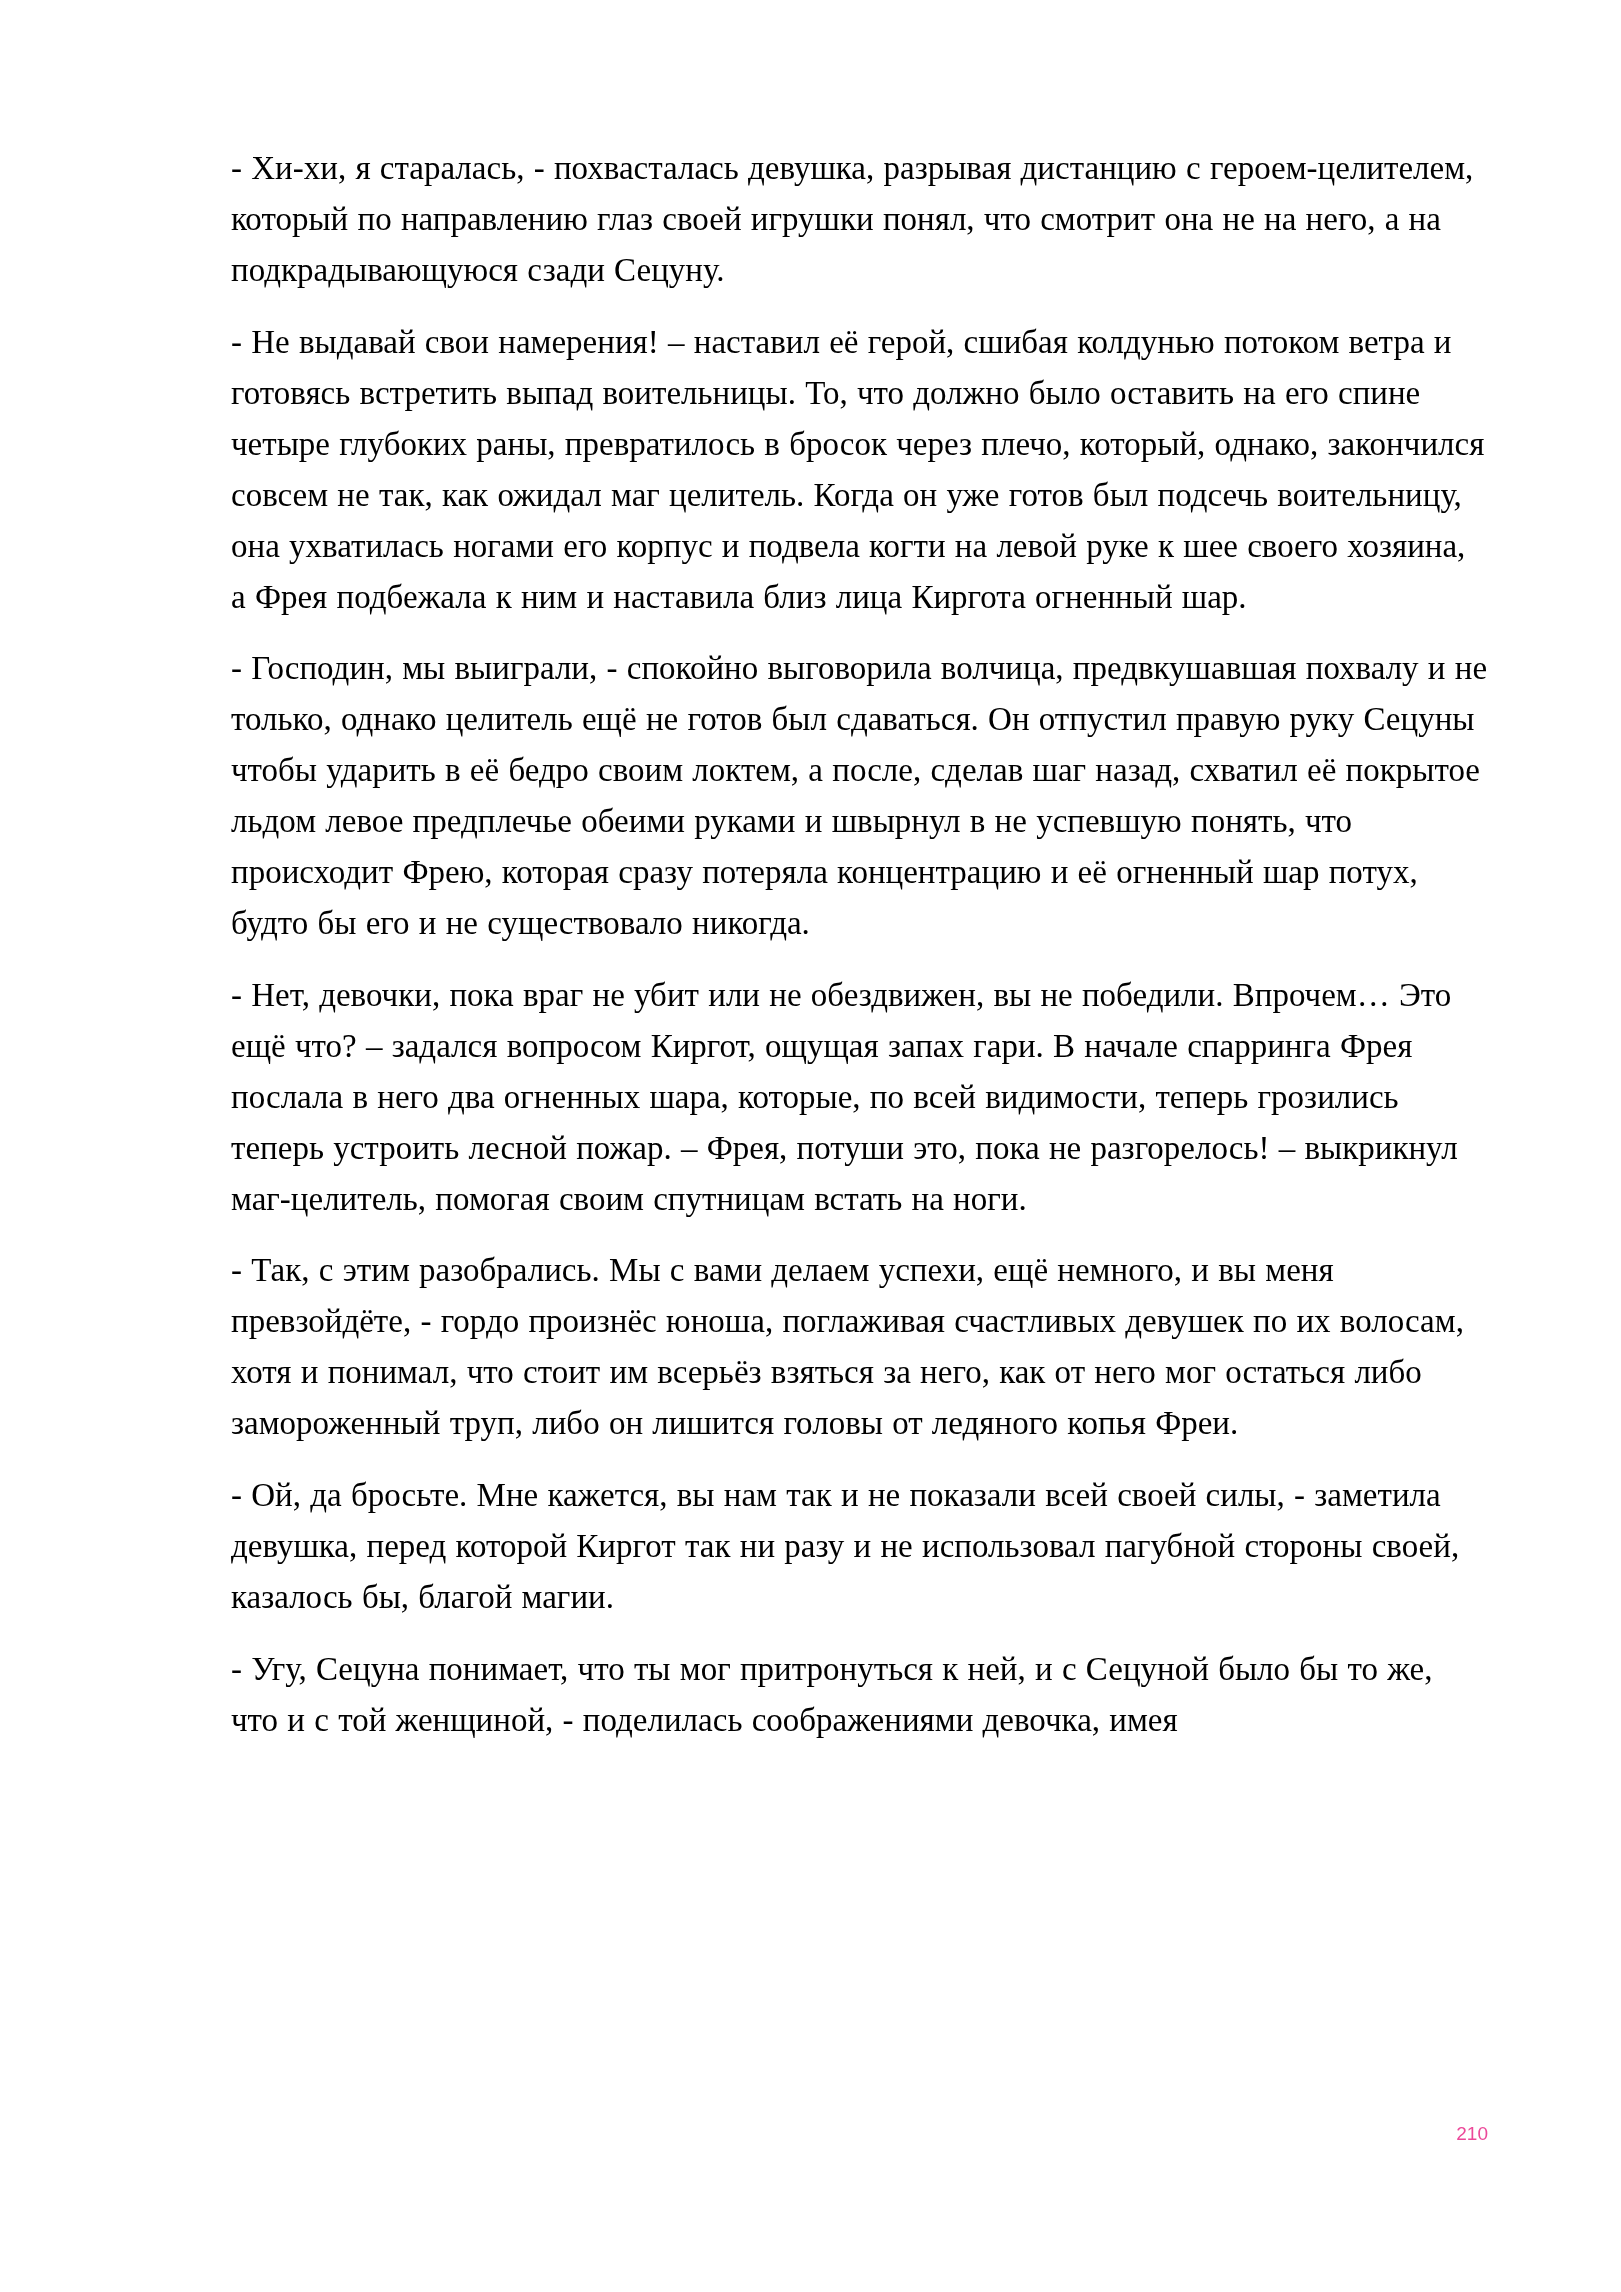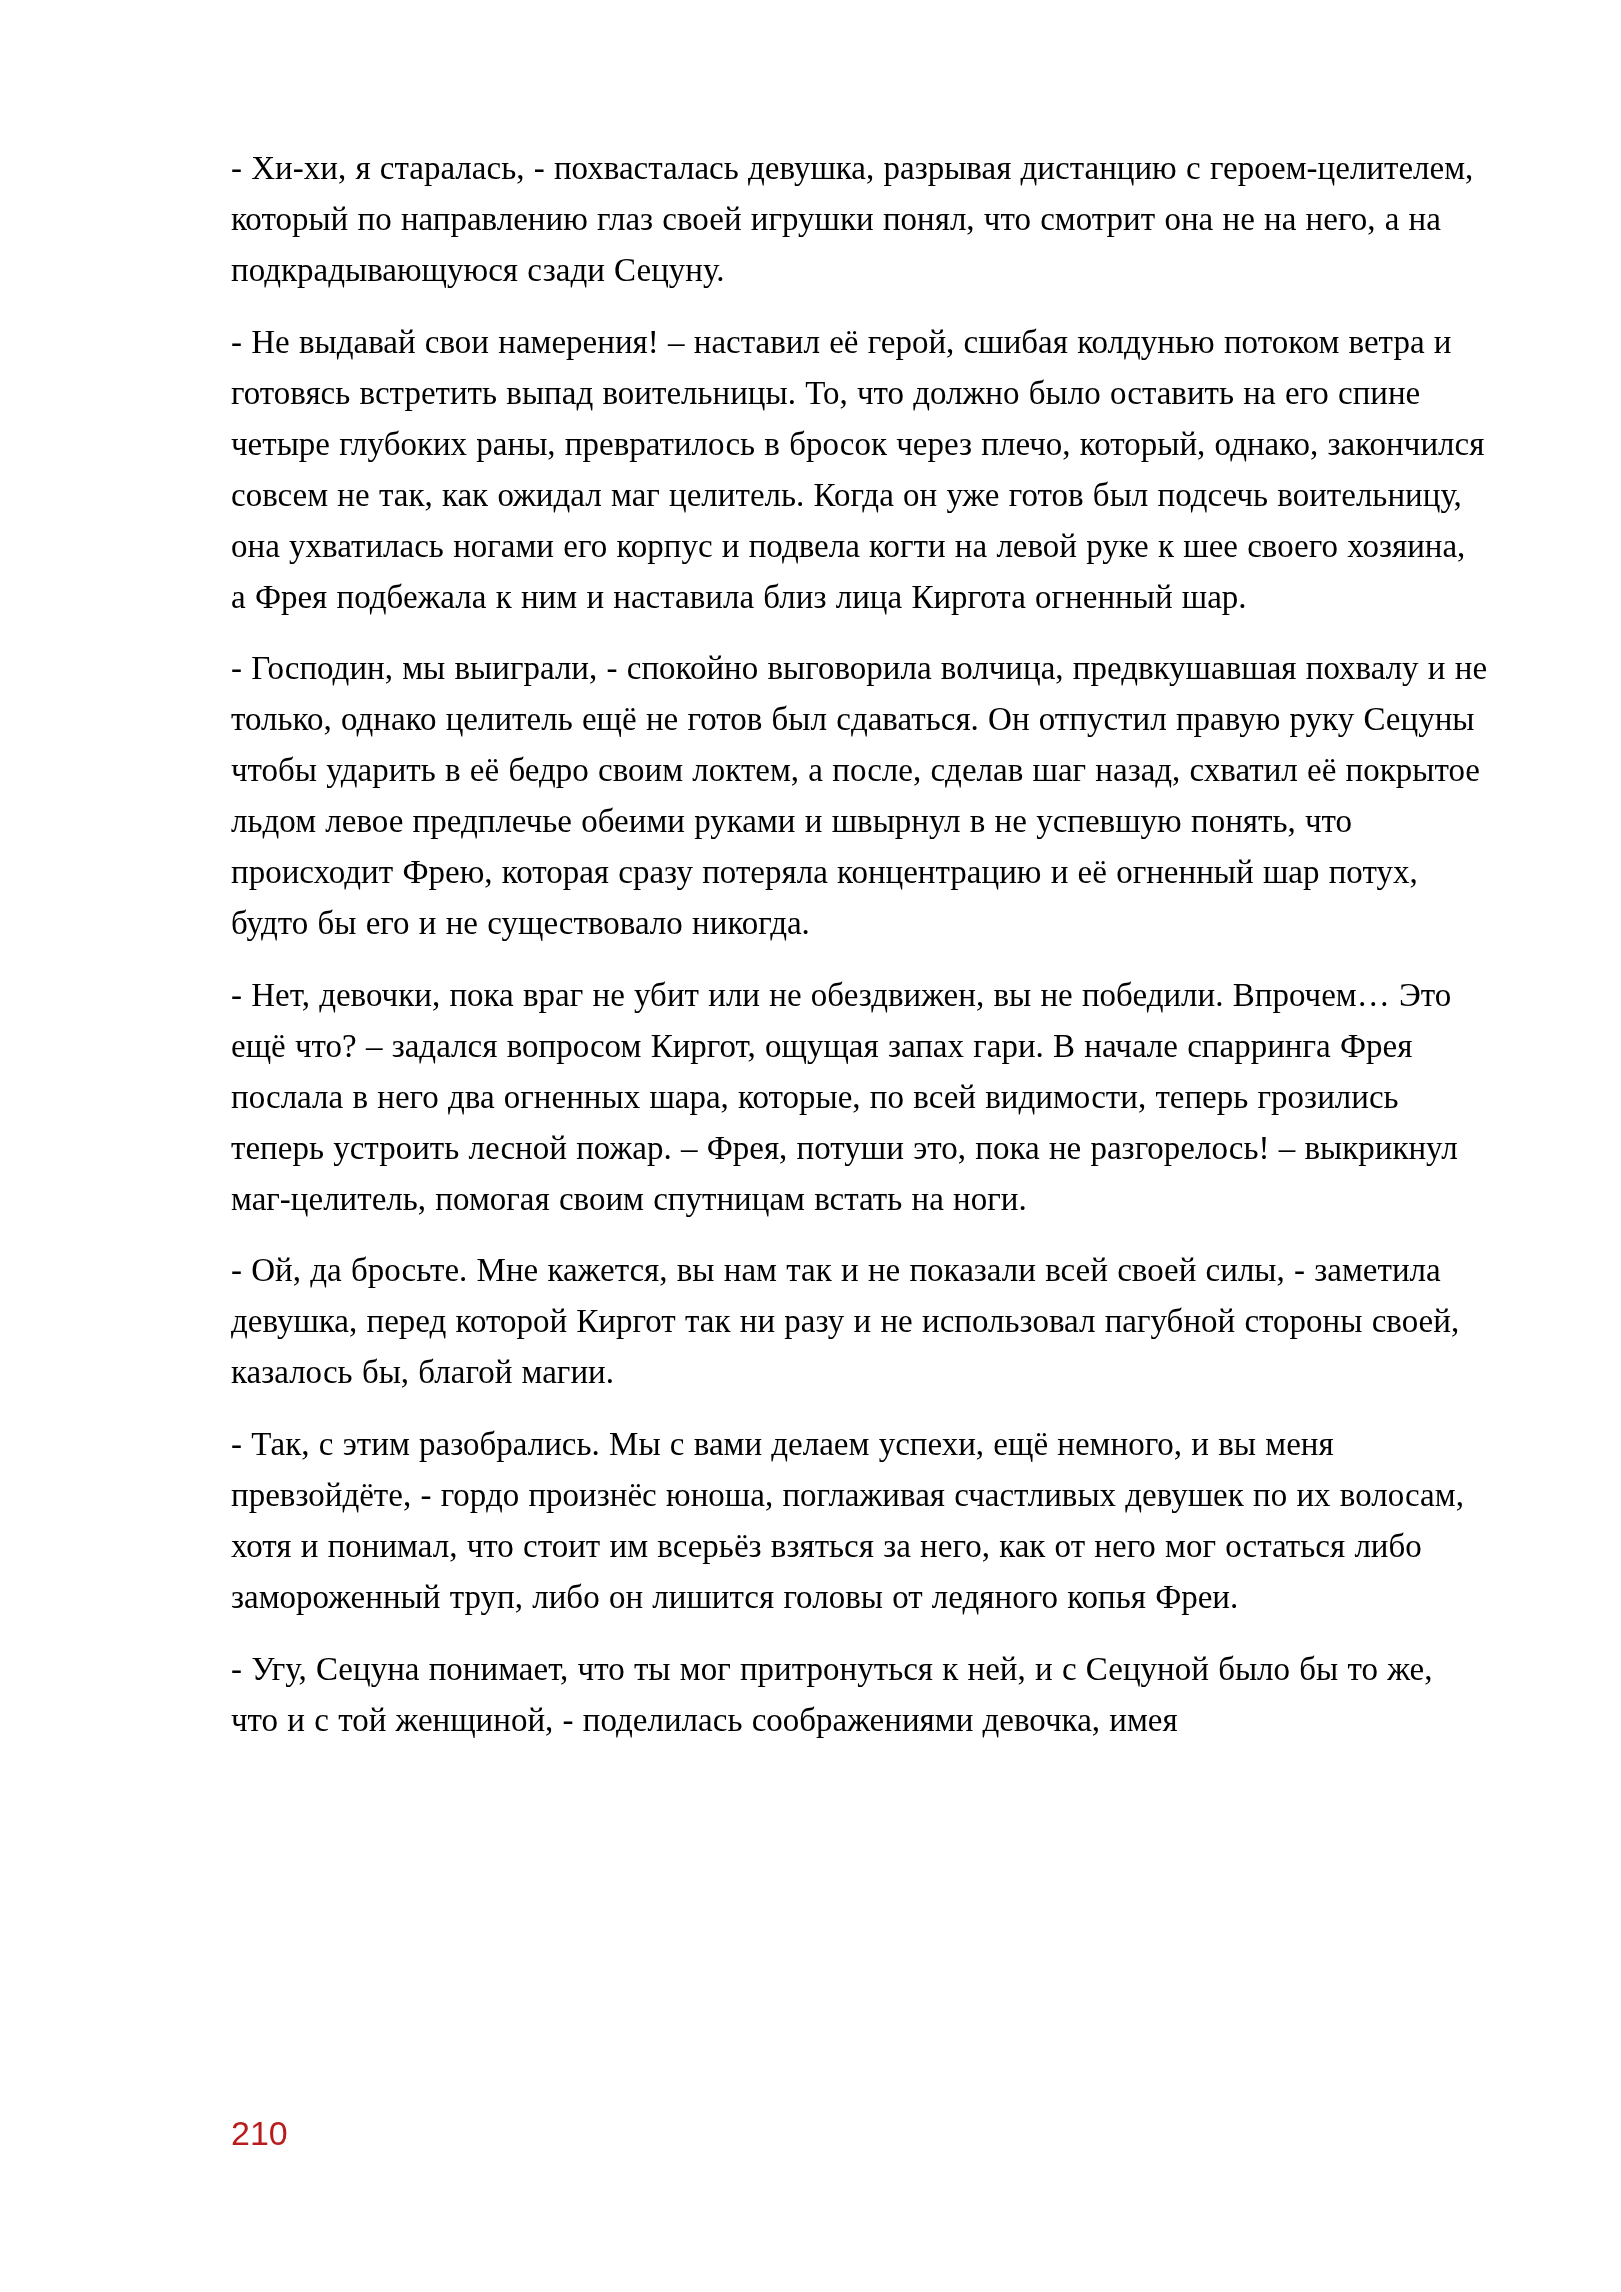--- a/index.html
+++ b/index.html
@@ -28,35 +28,35 @@
     line-height: 51px;
     color: #000000;
     text-align: left;
     word-spacing: 1px;
   }
   .page-footer {
     position: absolute;
     left: 231px;
     top: 2117px;
     width: 1257px;
-    text-align: left;
+    text-align: right;
     font-family: "Liberation Sans", sans-serif;
-    font-size: 34px;
+    font-size: 19px;
     line-height: 33px;
-    color: #b91c1c;
+    color: #ec4899;
   }
 </style>
 </head>
 <body>
 
 <div class="page">
   <div class="text-block">
     <p>- Хи-хи, я старалась, - похвасталась девушка, разрывая дистанцию с героем-целителем, который по направлению глаз своей игрушки понял, что смотрит она не на него, а на подкрадывающуюся сзади Сецуну.</p>
     <p>- Не выдавай свои намерения! – наставил её герой, сшибая колдунью потоком ветра и готовясь встретить выпад воительницы. То, что должно было оставить на его спине четыре глубоких раны, превратилось в бросок через плечо, который, однако, закончился совсем не так, как ожидал маг целитель. Когда он уже готов был подсечь воительницу, она ухватилась ногами его корпус и подвела когти на левой руке к шее своего хозяина, а Фрея подбежала к ним и наставила близ лица Киргота огненный шар.</p>
     <p>- Господин, мы выиграли, - спокойно выговорила волчица, предвкушавшая похвалу и не только, однако целитель ещё не готов был сдаваться. Он отпустил правую руку Сецуны чтобы ударить в её бедро своим локтем, а после, сделав шаг назад, схватил её покрытое льдом левое предплечье обеими руками и швырнул в не успевшую понять, что происходит Фрею, которая сразу потеряла концентрацию и её огненный шар потух, будто бы его и не существовало никогда.</p>
     <p>- Нет, девочки, пока враг не убит или не обездвижен, вы не победили. Впрочем… Это ещё что? – задался вопросом Киргот, ощущая запах гари. В начале спарринга Фрея послала в него два огненных шара, которые, по всей видимости, теперь грозились теперь устроить лесной пожар. – Фрея, потуши это, пока не разгорелось! – выкрикнул маг-целитель, помогая своим спутницам встать на ноги.</p>
+    <p>- Так, с этим разобрались. Мы с вами делаем успехи, ещё немного, и вы меня превзойдёте, - гордо произнёс юноша, поглаживая счастливых девушек по их волосам, хотя и понимал, что стоит им всерьёз взяться за него, как от него мог остаться либо замороженный труп, либо он лишится головы от ледяного копья Фреи.</p>
     <p>- Ой, да бросьте. Мне кажется, вы нам так и не показали всей своей силы, - заметила девушка, перед которой Киргот так ни разу и не использовал пагубной стороны своей, казалось бы, благой магии.</p>
-    <p>- Так, с этим разобрались. Мы с вами делаем успехи, ещё немного, и вы меня превзойдёте, - гордо произнёс юноша, поглаживая счастливых девушек по их волосам, хотя и понимал, что стоит им всерьёз взяться за него, как от него мог остаться либо замороженный труп, либо он лишится головы от ледяного копья Фреи.</p>
     <p>- Угу, Сецуна понимает, что ты мог притронуться к ней, и с Сецуной было бы то же, что и с той женщиной, - поделилась соображениями девочка, имея</p>
   </div>
   <div class="page-footer">210</div>
 </div>
 
 
 </body></html>

